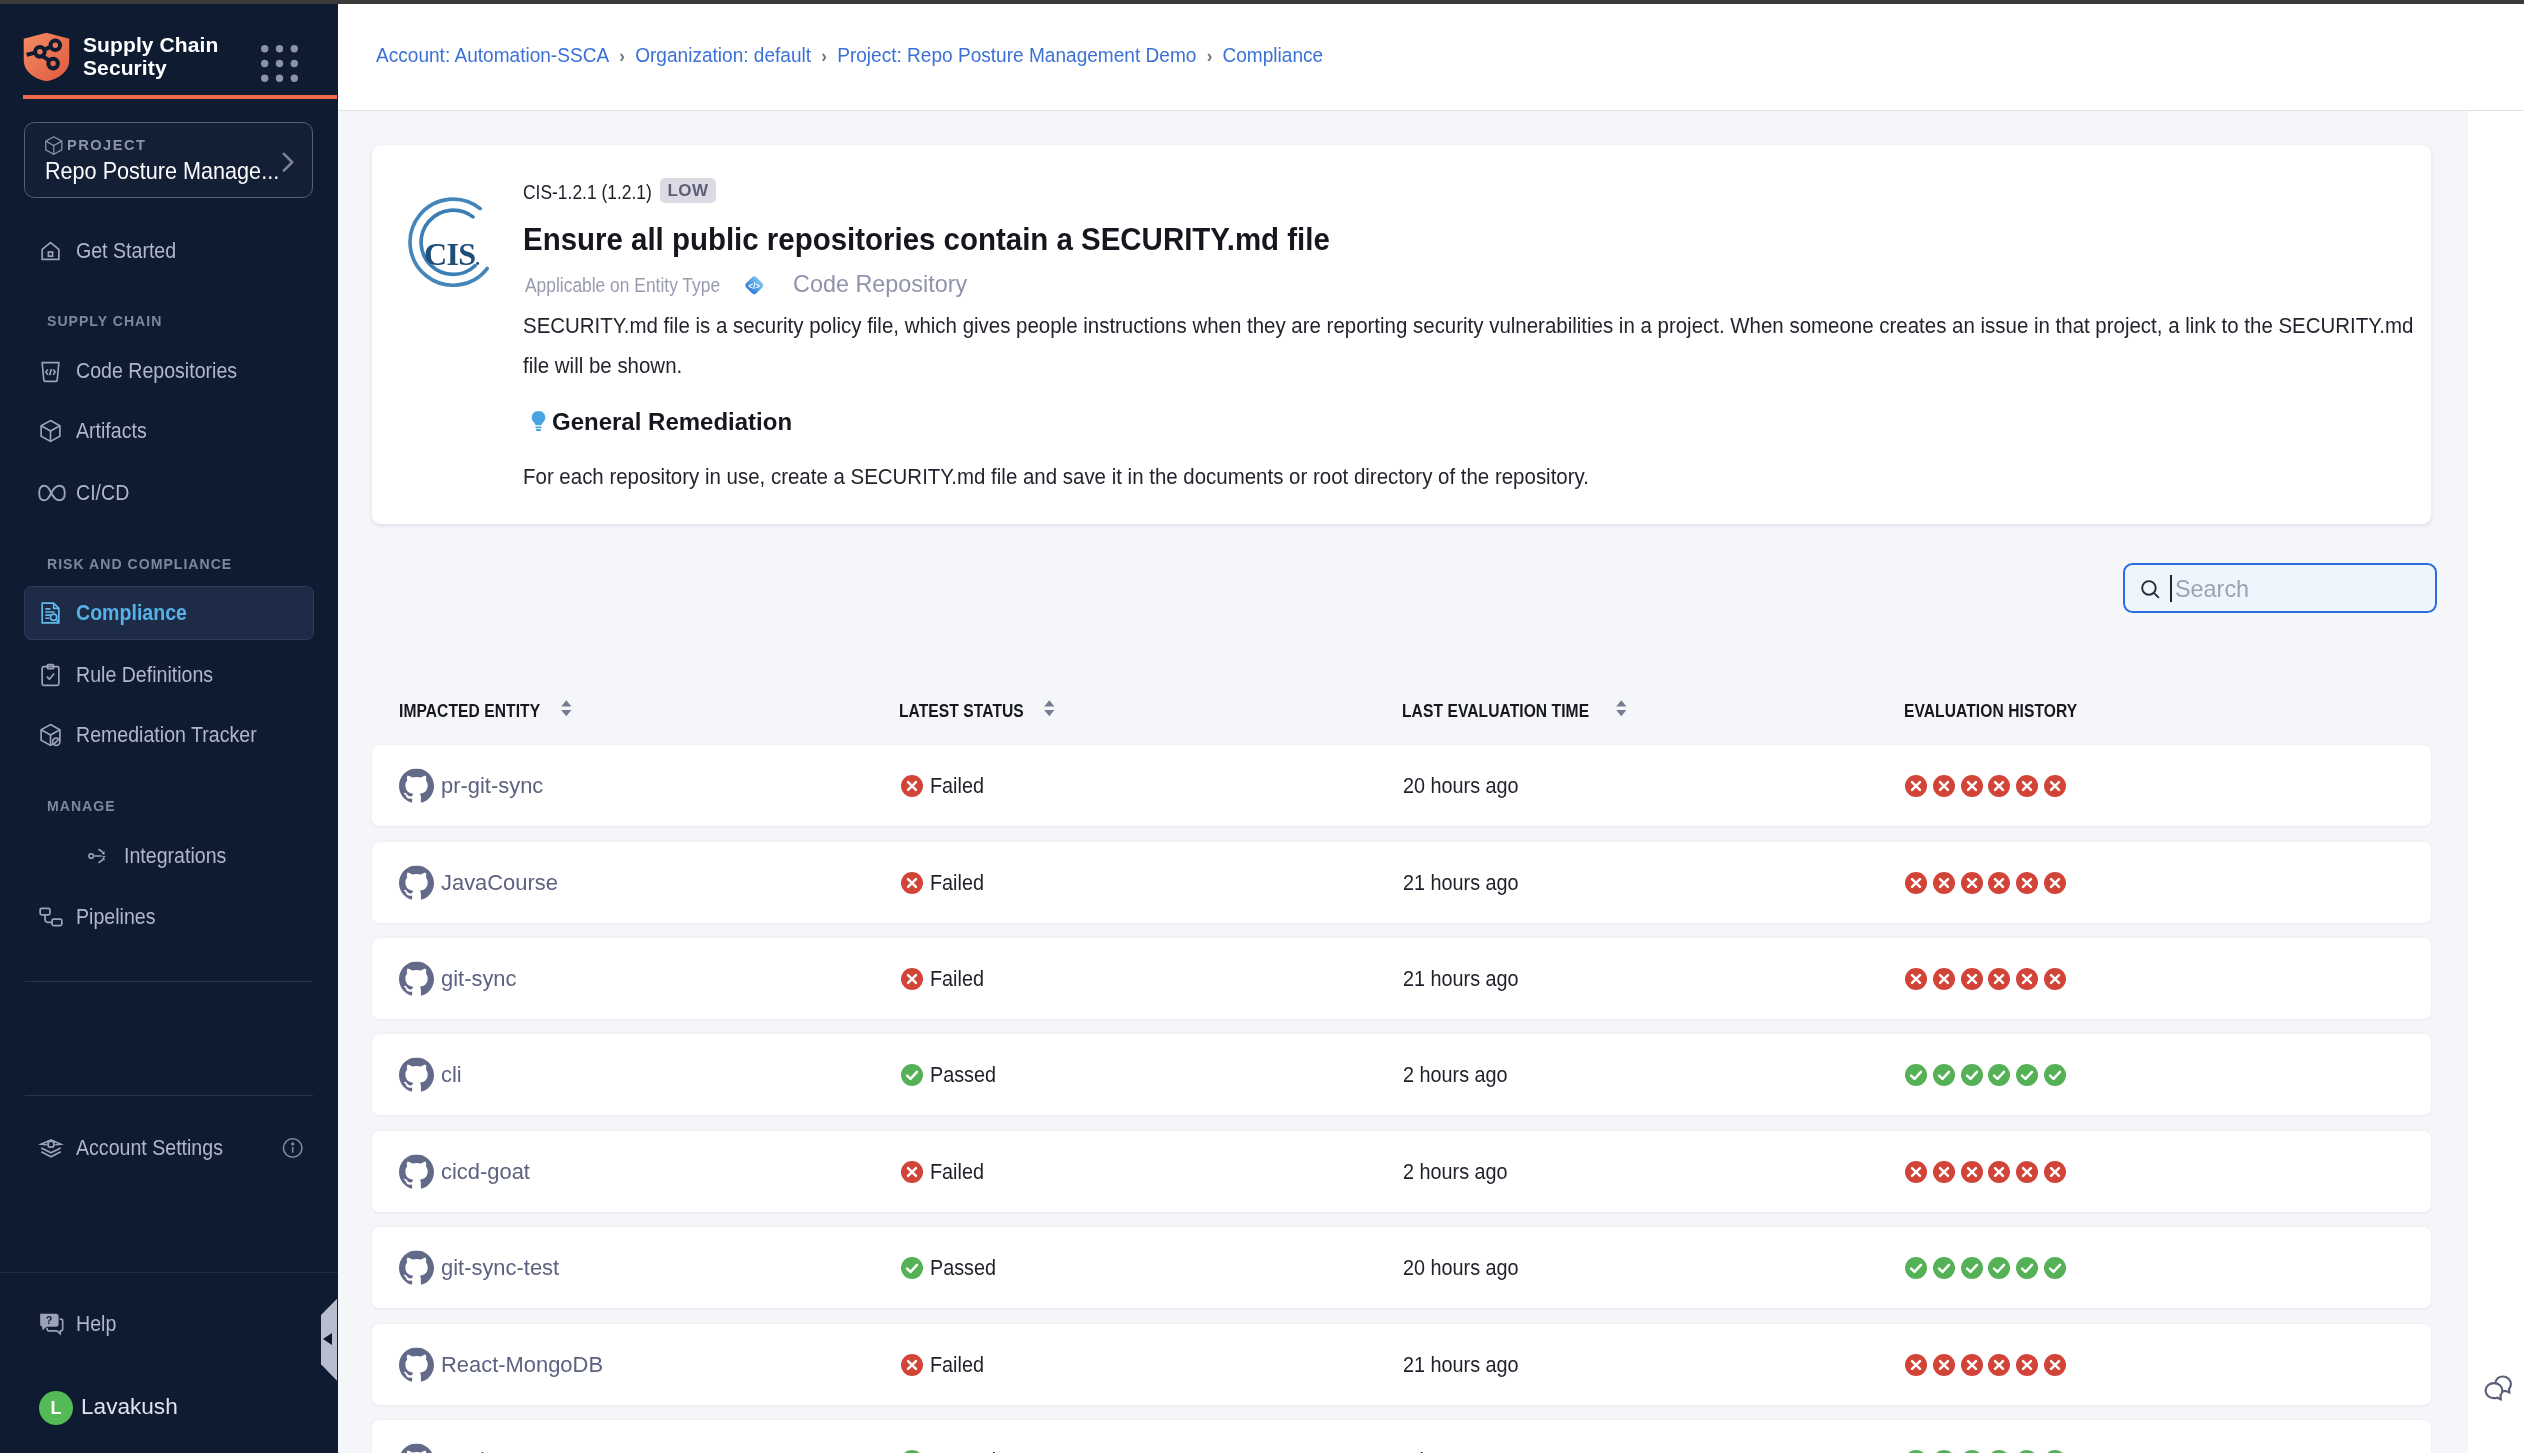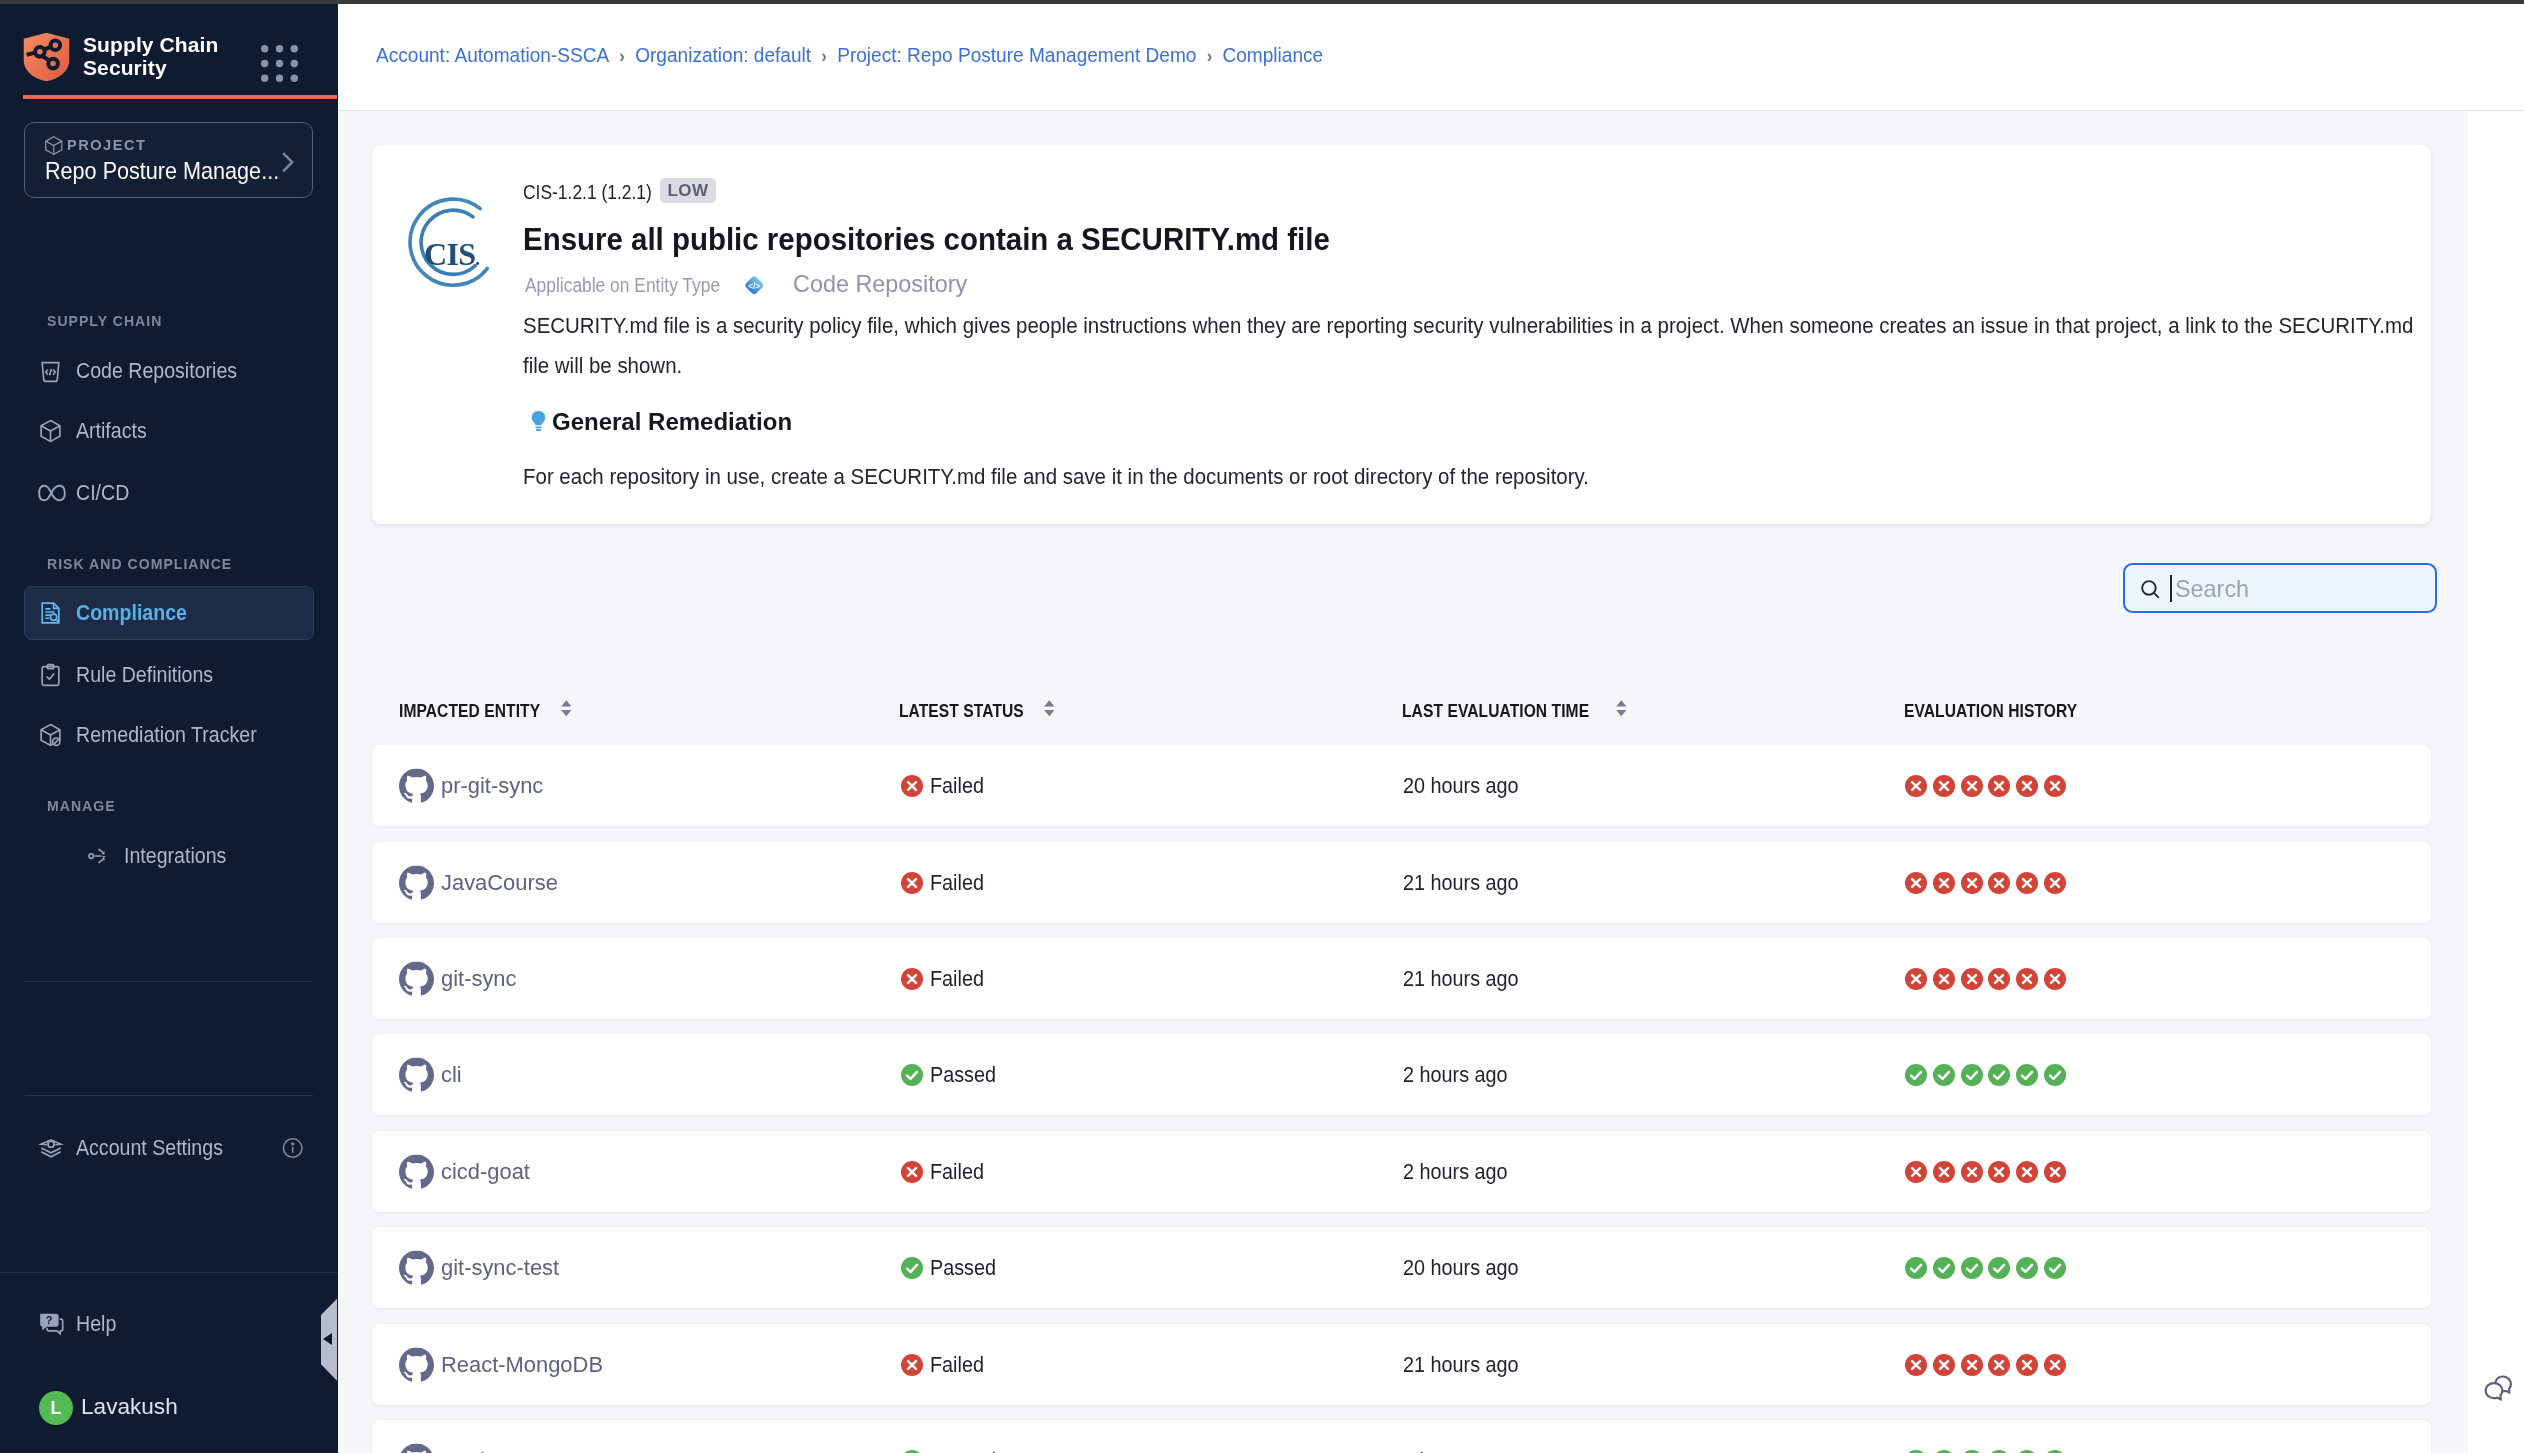--- a/index.html
+++ b/index.html
@@ -115,20 +115,27 @@
         <path d="M1 7 L12 13 L23 7"></path>
         <path d="M12 13 V25"></path>
     </svg>
     <div class="plabel">PROJECT</div>
     <div class="pname">Repo Posture Manage...</div>
     <svg style="position:absolute;left:257px;top:29px;" width="12.4" height="20.5" viewBox="0 0 17 28" fill="none" stroke="#7d8498" stroke-width="3.4" stroke-linecap="round" stroke-linejoin="round">
         <path d="M2.5 2.5 L14 14 L2.5 25.5"></path>
       </svg>
   </div>
 
+  <div class="navitem" style="top:217px;">
+    <svg class="nicon" width="25" height="25" viewBox="0 0 24 24" fill="none" stroke="#9aa3b8" stroke-width="1.6">
+      <path d="M4 10.5 L12 4 L20 10.5 V20 H4 Z"></path>
+        <rect x="10" y="13" width="4" height="4"></rect>
+    </svg>
+    <div class="ntext">Get Started</div>
+  </div>
   <div class="navsection" style="top:308px;">SUPPLY CHAIN</div>
   <div class="navitem" style="top:337px;">
     <svg class="nicon" width="25" height="25" viewBox="0 0 24 24" fill="none" stroke="#9aa3b8" stroke-width="1.6">
       <path d="M4 4 H20 L18.5 20 C18.4 21 17.5 22 16.5 22 H7.5 C6.5 22 5.6 21 5.5 20 Z"></path>
       <path d="M9.5 10.5 L7.5 13 L9.5 15.5 M14.5 10.5 L16.5 13 L14.5 15.5 M12.8 10 L11.2 16"></path>
     </svg>
     <div class="ntext">Code Repositories</div>
   </div>
   <div class="navitem" style="top:397px;">
     <svg class="nicon" width="25" height="25" viewBox="0 0 24 24" fill="none" stroke="#9aa3b8" stroke-width="1.6">
@@ -175,20 +182,28 @@
     <div class="ntext">Remediation Tracker</div>
   </div>
   <div class="navsection" style="top:793px;">MANAGE</div>
   <div class="navitem" style="top:822px;margin-left:48px;">
     <svg class="nicon" width="25" height="25" viewBox="0 0 24 24" fill="none" stroke="#9aa3b8" stroke-width="1.5">
       <circle cx="5" cy="12" r="2.2"></circle>
       <path d="M8 12 H15 M12 5.5 L16.5 8.5 M12 18.5 L16.5 15.5"></path>
       <path d="M15 9.5 L18 7.5 L17.6 11 Z M15 14.5 L18 16.5 L17.6 13 Z M15.5 12 L19 12 L17 14 Z" fill="#9aa3b8" stroke="none"></path>
     </svg>
     <div class="ntext">Integrations</div>
+  </div>
+  <div class="navitem" style="top:883px;">
+    <svg class="nicon" width="26" height="22" viewBox="0 0 24 20" fill="none" stroke="#9aa3b8" stroke-width="1.6">
+      <rect x="2" y="2" width="9" height="6" rx="1.5"></rect>
+        <rect x="13" y="12" width="9" height="6" rx="1.5"></rect>
+      <path d="M6.5 8 V12 C6.5 14 8 15 10 15 H13"></path>
+    </svg>
+    <div class="ntext">Pipelines</div>
   </div>
 
   <div class="sideline" style="top:977px;"></div>
   <div class="sideline" style="top:1091px;"></div>
   <div class="navitem" style="top:1114px;">
     <svg class="nicon" width="26" height="26" viewBox="0 0 24 24" fill="none" stroke="#9aa3b8" stroke-width="1.6">
       <path d="M3 12 L12 16.5 L21 12 M3 15.5 L12 20 L21 15.5"></path>
       <path d="M8 9 L3 8.5 L12 4.5 L21 8.5 L16 9"></path>
       <circle cx="12" cy="8.5" r="2.8"></circle>
         <path d="M12 5 V6 M12 11 V12 M8.8 8.5 H10 M14 8.5 H15.2"></path>

